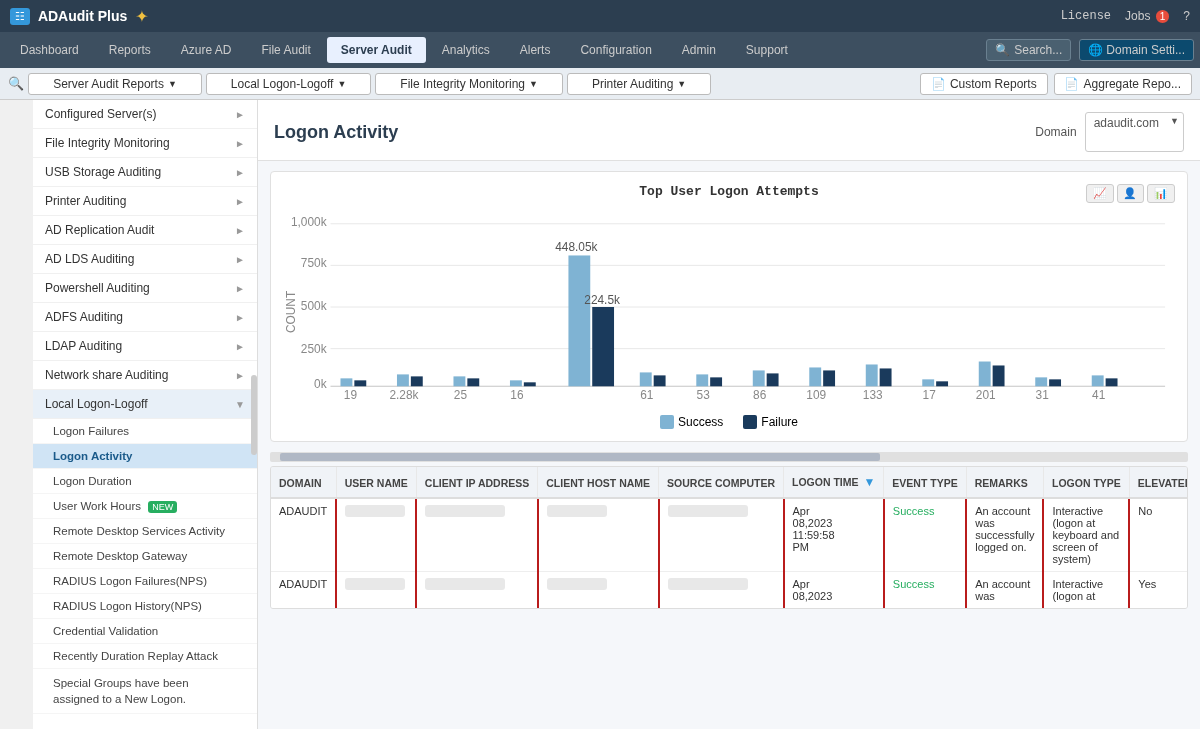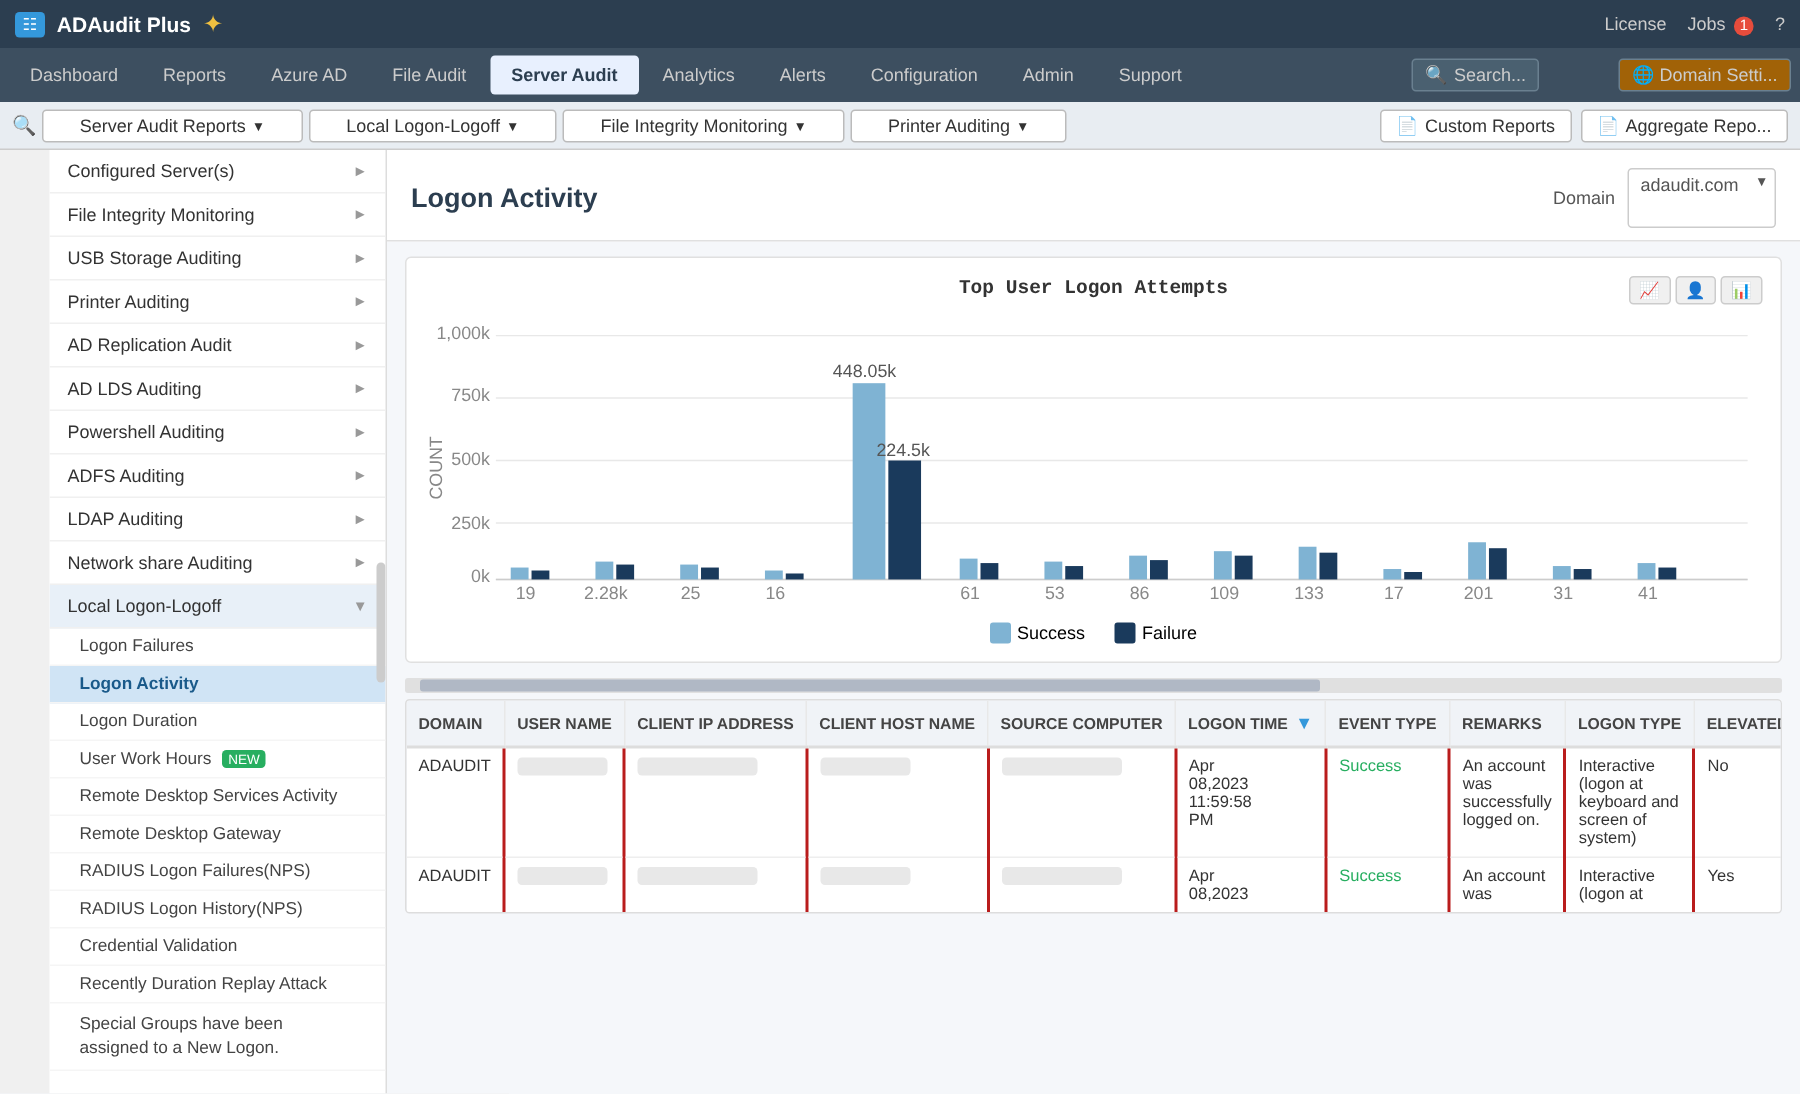--- a/index.html
+++ b/index.html
@@ -47,29 +47,28 @@
       border-radius: 3px;
       padding: 3px 8px;
       color: #ccc;
       font-size: 11px;
       display: flex;
       align-items: center;
       gap: 4px;
       cursor: pointer;
     }
     .domain-btn {
-      background: #a16207;
+      background: #0c4a6e;
       border: 1px solid #6a8090;
       border-radius: 3px;
       padding: 3px 8px;
       color: #ccc;
       font-size: 11px;
       cursor: pointer;
       white-space: nowrap;
-      margin-left: 45px;
     }
 
     
     .filter-bar {
       background: #e8edf2;
       height: 32px;
       display: flex;
       align-items: center;
       padding: 0 8px;
       gap: 4px;
@@ -275,21 +274,21 @@
 </head>
 <body>
 
 <div class="top-bar">
   <div class="top-bar-left">
     <span class="logo-icon">☷</span>
     <span class="app-logo">ADAudit Plus</span>
     <span style="color:#f0c040;font-size:16px;">✦</span>
   </div>
   <div class="top-bar-right">
-    <span style="cursor:pointer;">License</span>
+    <span style="cursor:pointer;font-family:Liberation Mono, monospace;">License</span>
     <span style="cursor:pointer;">
       <span>Jobs</span>
       <span class="badge">1</span>
     </span>
     <span style="cursor:pointer;">?</span>
   </div>
 </div>
 
 <div class="nav-bar">
   <div class="nav-tab">Dashboard</div>

